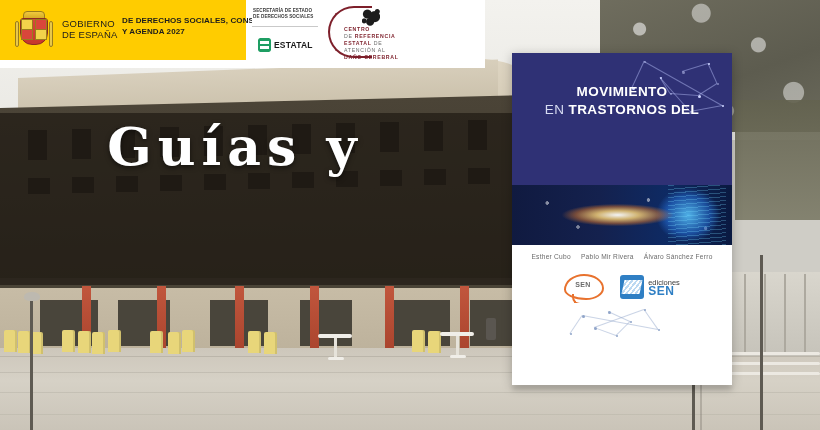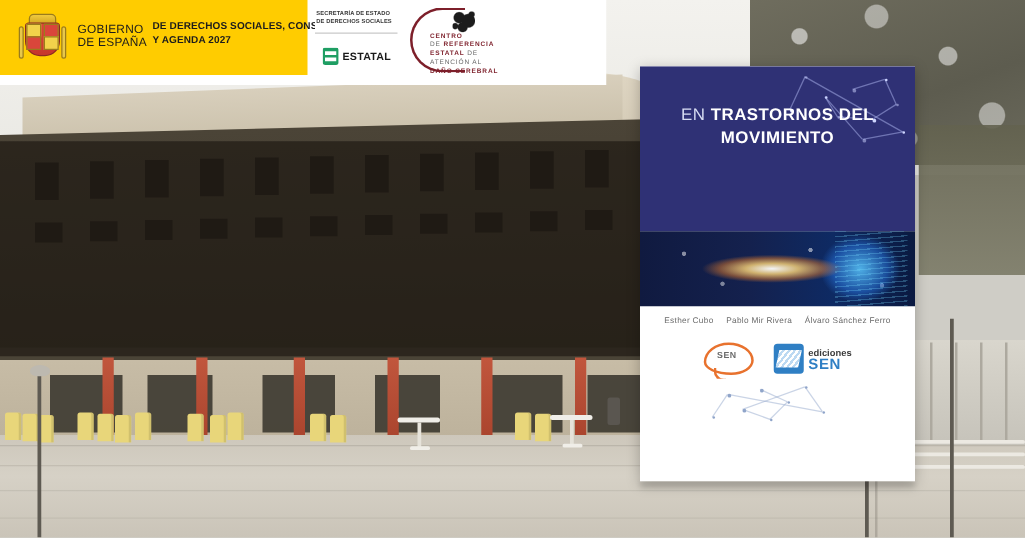--- a/index.html
+++ b/index.html
@@ -329,21 +329,21 @@
   .ed-icon {
     width:24px; height:24px; background:#2f7fc4; border-radius:3px;
     position:relative; overflow:hidden;
   }
   .ed-icon:before {
     content:""; position:absolute; left:3px; top:5px; width:18px; height:14px;
     background:repeating-linear-gradient(120deg,#ffffff 0 2px,#bcd9f2 2px 4px);
     transform:skewX(-12deg);
   }
   .ed-lines { line-height:9px; }
-  .ed-l1 { font-size:7.5px; color:#3a3a3a; font-weight:bold; }
+  .ed-l1 { font-size:7.5px; color:#3a3a3a; font-weight:normal; }
   .ed-l2 { font-size:12px; color:#2f7fc4; font-weight:bold; letter-spacing:.5px; }
   .book-bottom {
     position:absolute; left:0; top:250px; width:220px; height:82px;
     background:#ffffff; overflow:hidden;
   }
   .book-bnodes { position:absolute; left:0; top:0; width:220px; height:46px; }
   .bnode { position:absolute; background:#8fa4c9; border-radius:50%; }
   .bedge { position:absolute; background:rgba(150,170,205,.5); height:1px; transform-origin:left center; }
   .book-sponsors {
     position:absolute; left:0; top:42px; width:220px; height:32px;
@@ -510,20 +510,21 @@
     <div id="poles">
         <div class="pole" style="left:30px;top:300px;height:130px;"></div>
         <div class="pole" style="left:692px;top:240px;height:190px;"></div>
         <div class="pole" style="left:760px;top:255px;height:175px;"></div>
         <div class="lamp-head" style="left:24px;top:292px;"></div>
       </div>
   </div>
 
   <div class="overlay"></div>
   <div class="hero">
+    <div class="hero-line l1">Guías y</div>
   </div>
 
   <div class="header">
     <div class="yellow-band"></div>
 
     <div class="coat">
       <div class="coat-crown"></div>
       <div class="coat-pillar" style="left:1px;"></div>
       <div class="coat-pillar" style="left:35px;"></div>
       <div class="coat-shield">
@@ -588,22 +589,22 @@
           <div class="edge" style="left:196px;top:10px;width:21.93171219946131px;transform:rotate(65.77225468204583deg);"></div>
           <div class="edge" style="left:205px;top:30px;width:22.47220505424423px;transform:rotate(147.72435568542238deg);"></div>
           <div class="edge" style="left:186px;top:42px;width:28.0713376952364px;transform:rotate(-175.91438322002514deg);"></div>
           <div class="edge" style="left:158px;top:40px;width:18.867962264113206px;transform:rotate(-122.00538320808353deg);"></div>
           <div class="edge" style="left:148px;top:24px;width:45.34313619501853px;transform:rotate(48.57633437499736deg);"></div>
           <div class="edge" style="left:178px;top:58px;width:32.55764119219941px;transform:rotate(-10.619655276155134deg);"></div>
           <div class="edge" style="left:210px;top:52px;width:89.55445270895244px;transform:rotate(-150.57254359681028deg);"></div>
           <div class="edge" style="left:132px;top:8px;width:28.635642126552703px;transform:rotate(114.77514056883193deg);"></div>
         </div>
       <div class="book-title">
+        <div><span class="bd">MOVIMIENTO</span></div>
         <div><span class="lt">EN </span><span class="bd">TRASTORNOS DEL</span></div>
-        <div><span class="bd">MOVIMIENTO</span></div>
       </div>
     </div>
 
     <div class="book-hero"></div>
 
     <div class="book-authors">
       <span>Esther Cubo</span>
       <span>Pablo Mir Rivera</span>
       <span>Álvaro Sánchez Ferro</span>
     </div>

